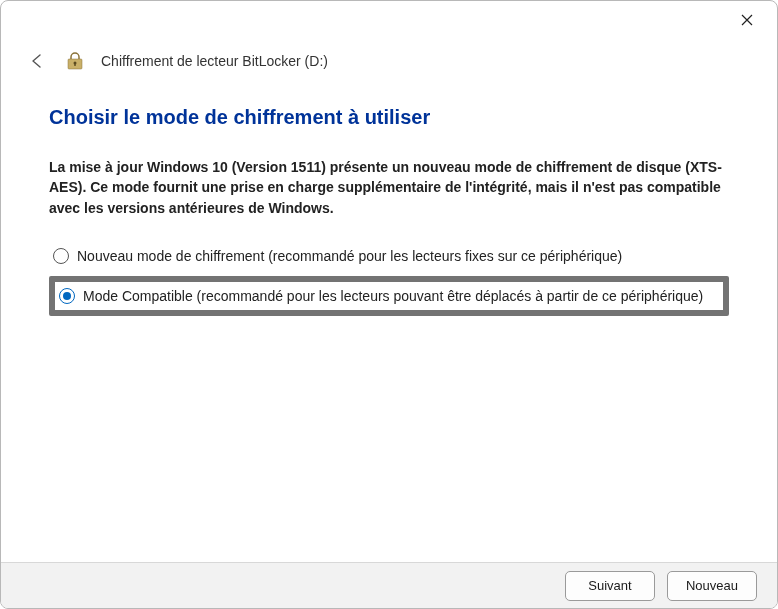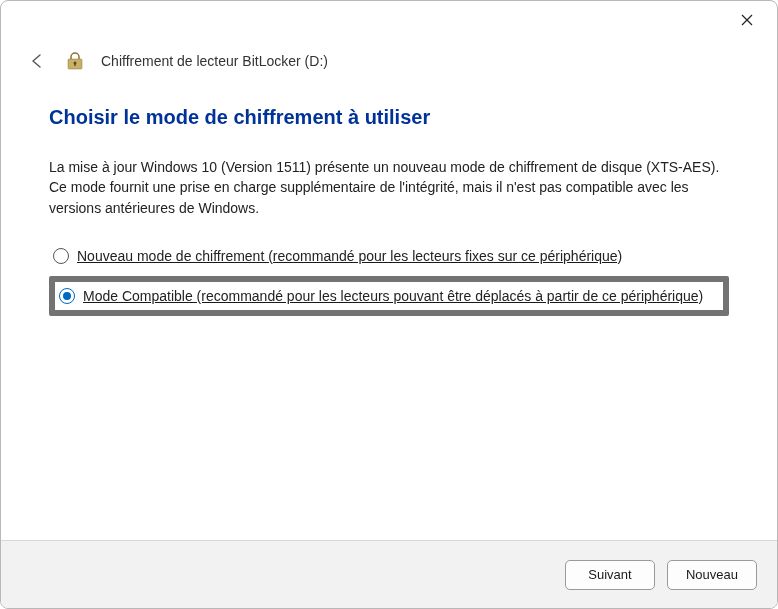--- a/index.html
+++ b/index.html
@@ -69,32 +69,32 @@
     font-size: 20px;
     color: #003399;
     font-weight: 700;
     margin-bottom: 28px;
   }
   .para {
     font-size: 14px;
     line-height: 1.45;
     color: #222;
     margin-bottom: 20px;
+    font-weight: bold;
   }
 
   .radio-group {
     margin-top: 24px;
   }
   .radio-option {
     display: flex;
     align-items: center;
     gap: 8px;
     padding: 6px 4px;
     cursor: pointer;
-    text-decoration: underline;
   }
   .radio-option.highlighted {
     border: 6px solid #737373;
     border-radius: 2px;
     padding: 6px 4px;
     margin-top: 6px;
   }
   .radio-circle {
     width: 16px;
     height: 16px;
@@ -119,21 +119,21 @@
     color: #222;
     white-space: nowrap;
     overflow: hidden;
   }
 
   .button-bar {
     position: absolute;
     bottom: 0;
     left: 0;
     right: 0;
-    height: 68px;
+    height: 46px;
     background: #f2f2f2;
     border-top: 1px solid #d8d8d8;
     display: flex;
     align-items: center;
     justify-content: flex-end;
     gap: 12px;
     padding: 0 20px;
   }
   .btn {
     min-width: 90px;

